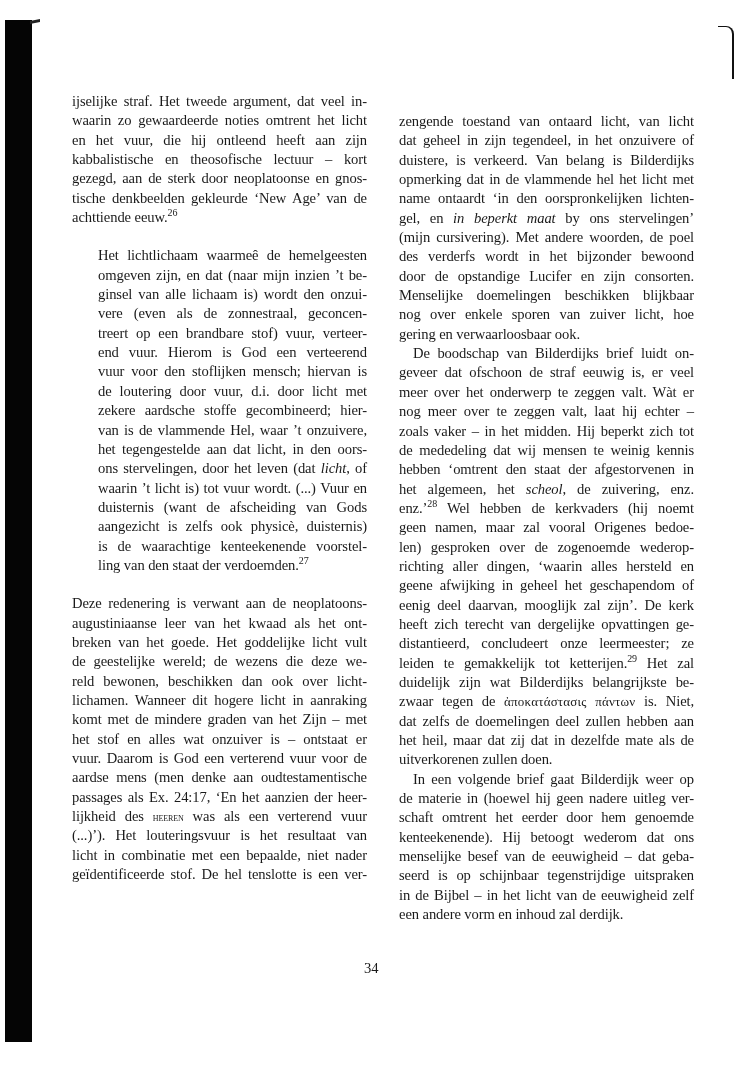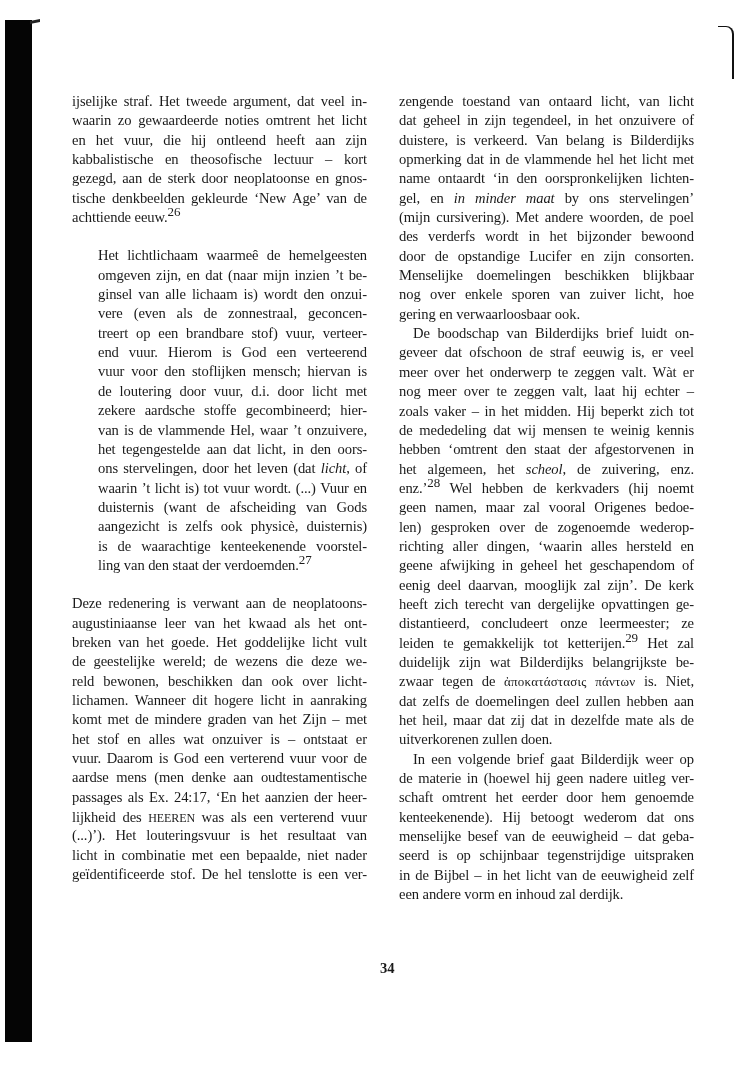--- a/index.html
+++ b/index.html
@@ -20,33 +20,32 @@
     position: absolute; left: 718px; top: 26px; width: 14px; height: 52px;
     border-top: 1.5px solid #111; border-right: 2.5px solid #111;
     border-top-right-radius: 8px;
   }
   .col {
     position: absolute; top: 92px; width: 295px;
     font-size: 14.6px; line-height: 19.35px;
     text-align: justify; letter-spacing: -0.1px;
   }
   .col.left { left: 72px; }
-  .col.right { left: 399px; }
+  .col.right { left: 399px; margin-top: 20px; }
   .line { display: block; height: 19.35px; white-space: nowrap; text-align: justify; text-align-last: justify; }
   .line.last { text-align-last: left; }
   .gap { height: 19px; }
   .quote .line { padding-left: 26px; }
   .indent { padding-left: 14px; }
-  sup { font-size: 13px; line-height: 0; vertical-align: 6px; }
-  .sc { font-variant: small-caps; font-size: 17px; }
+  sup { font-size: 10px; line-height: 0; vertical-align: 6px; }
+  .sc { font-variant: small-caps; font-size: 11px; }
   .greek { font-family: Liberation Serif, serif; font-size: 13px; letter-spacing: 0.2px; }
   .page-number {
-    position: absolute; left: 380px; top: 960px;
+    position: absolute; left: 364px; top: 960px;
     font-size: 14.6px;
-    font-weight: bold;
   }
 </style>
 </head>
 <body>
 
 <div class="scan-bar"></div>
 <div class="edge-mark"></div>
 
 <div class="col left">
   <div>
@@ -98,21 +97,21 @@
   </div>
 </div>
 
 <div class="col right">
   <div>
     <span class="line">zengende toestand van ontaard licht, van licht</span>
     <span class="line">dat geheel in zijn tegendeel, in het onzuivere of</span>
     <span class="line">duistere, is verkeerd. Van belang is Bilderdijks</span>
     <span class="line">opmerking dat in de vlammende hel het licht met</span>
     <span class="line">name ontaardt ‘in den oorspronkelijken lichten-</span>
-    <span class="line"><span>gel, en </span><i>in minder maat</i><span> by ons stervelingen’</span></span>
+    <span class="line"><span>gel, en </span><i>in beperkt maat</i><span> by ons stervelingen’</span></span>
     <span class="line">(mijn cursivering). Met andere woorden, de poel</span>
     <span class="line">des verderfs wordt in het bijzonder bewoond</span>
     <span class="line">door de opstandige Lucifer en zijn consorten.</span>
     <span class="line">Menselijke doemelingen beschikken blijkbaar</span>
     <span class="line">nog over enkele sporen van zuiver licht, hoe</span>
     <span class="line last">gering en verwaarloosbaar ook.</span>
   </div>
   <div>
     <span class="line indent">De boodschap van Bilderdijks brief luidt on-</span>
     <span class="line">geveer dat ofschoon de straf eeuwig is, er veel</span>

